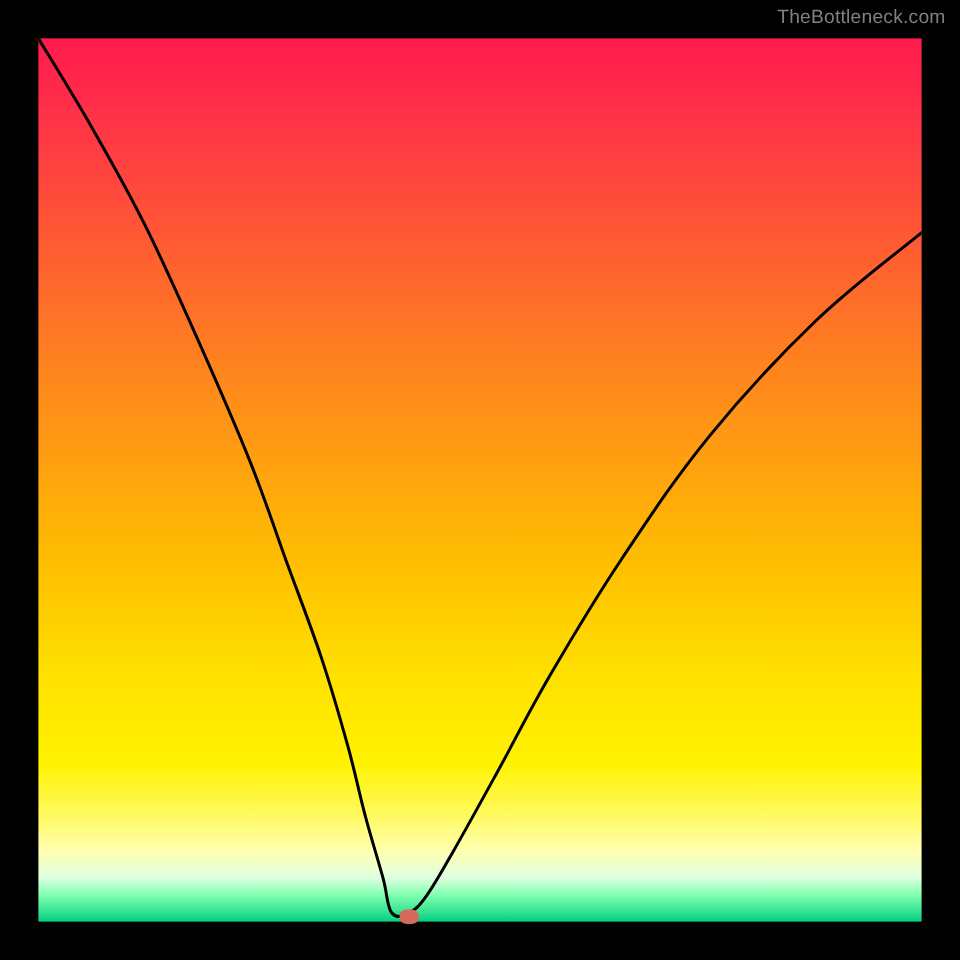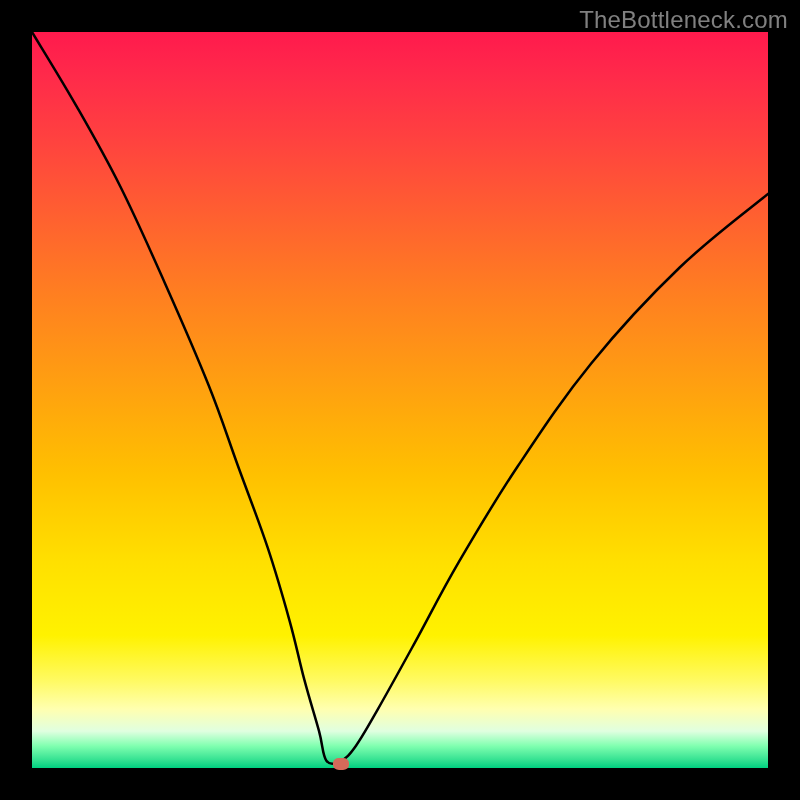--- a/index.html
+++ b/index.html
@@ -41,21 +41,21 @@
       #80ffb0 97%,
       #30e090 99%,
       #00d080 100%
     );
   }
   .watermark {
     position: absolute;
     top: 6px;
     right: 12px;
     color: #808080;
-    font-size: 24px;
+    font-size: 16px;
     font-weight: 500;
     letter-spacing: 0.2px;
   }
   .curve-svg {
     position: absolute;
     top: 0;
     left: 0;
     width: 736px;
     height: 736px;
   }

